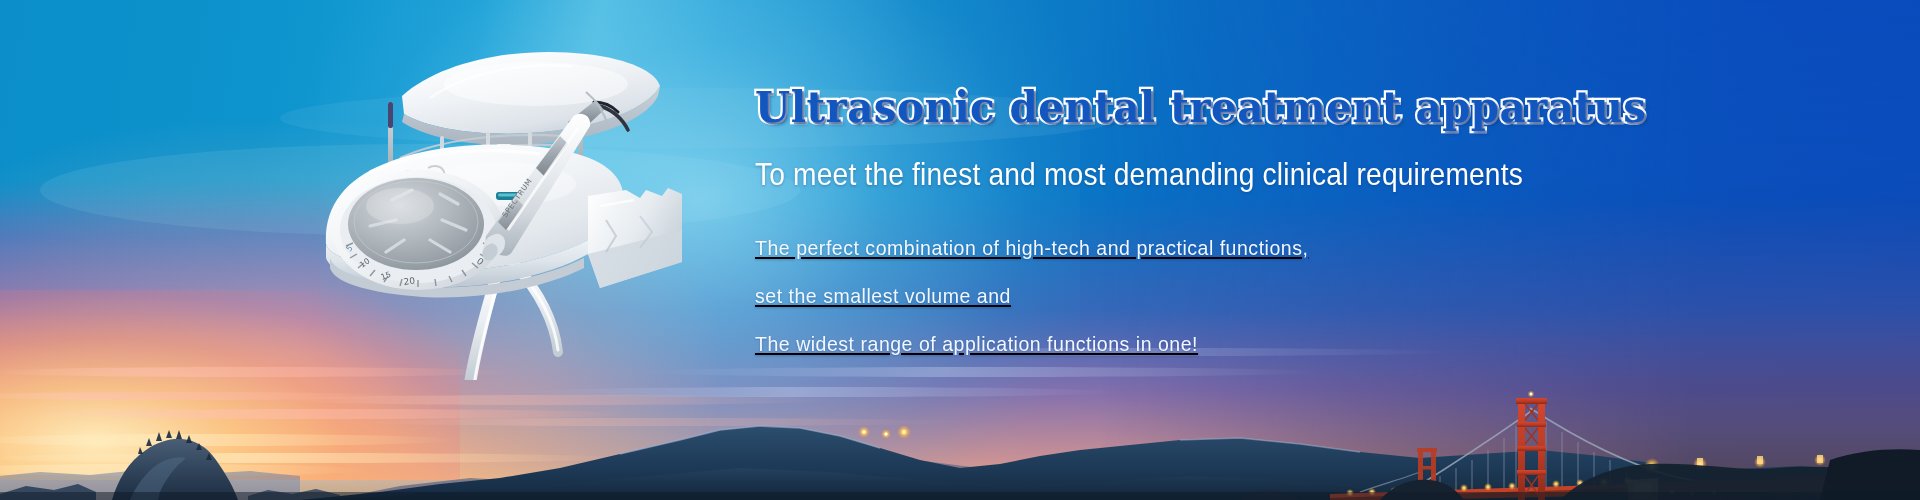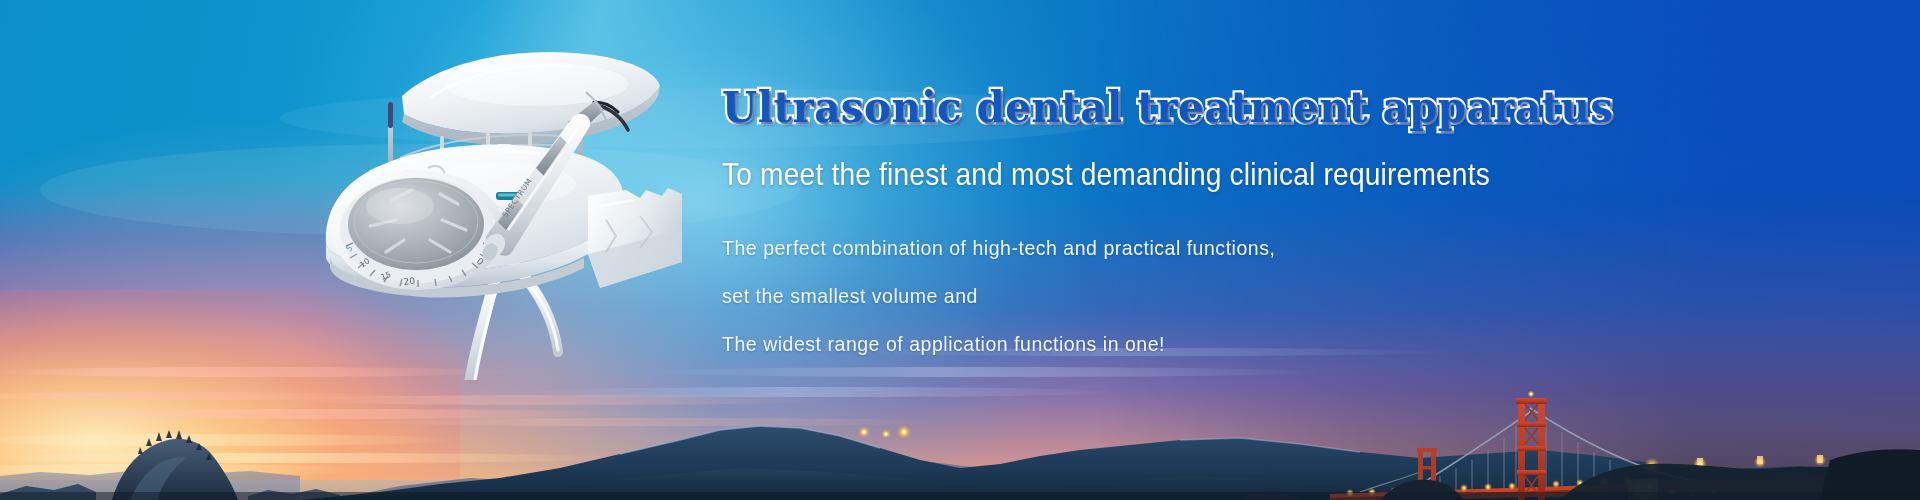--- a/index.html
+++ b/index.html
@@ -95,21 +95,21 @@
       rgba(10,26,62,0.72) 100%);
     -webkit-mask-image:linear-gradient(to right, rgba(0,0,0,0) 0%, rgba(0,0,0,0.5) 30%, #000 72%);
             mask-image:linear-gradient(to right, rgba(0,0,0,0) 0%, rgba(0,0,0,0.5) 30%, #000 72%);
   }
 
   
   .landscape { position:absolute; left:0; bottom:0; width:1920px; height:220px; }
 
   
   .copy {
-    position:absolute; left:722px; top:86px; width:900px;
+    position:absolute; left:755px; top:86px; width:900px;
   }
   .title {
     font-family:"DejaVu Serif", serif;
     font-weight:700;
     font-size:42px;
     letter-spacing:0.5px;
     line-height:1.04;
     color:#1256c0;
     white-space:nowrap;
     transform:scaleX(0.96);
@@ -125,21 +125,21 @@
     font-family:"Liberation Sans", sans-serif;
     font-weight:400;
     font-size:32px;
     color:#ffffff;
     white-space:nowrap;
     transform:scaleX(0.88);
     transform-origin:left center;
     text-shadow:0 1px 3px rgba(10,50,110,0.35);
     letter-spacing:0.2px;
   }
-  .body-lines { margin-top:44px; }
+  .body-lines { margin-top:44px;text-decoration:underline; }
   .body-line {
     font-family:"Liberation Sans", sans-serif;
     font-size:21px;
     color:#f2f8ff;
     line-height:1;
     margin-bottom:27px;
     white-space:nowrap;
     transform:scaleX(0.93);
     transform-origin:left center;
     letter-spacing:0.55px;

